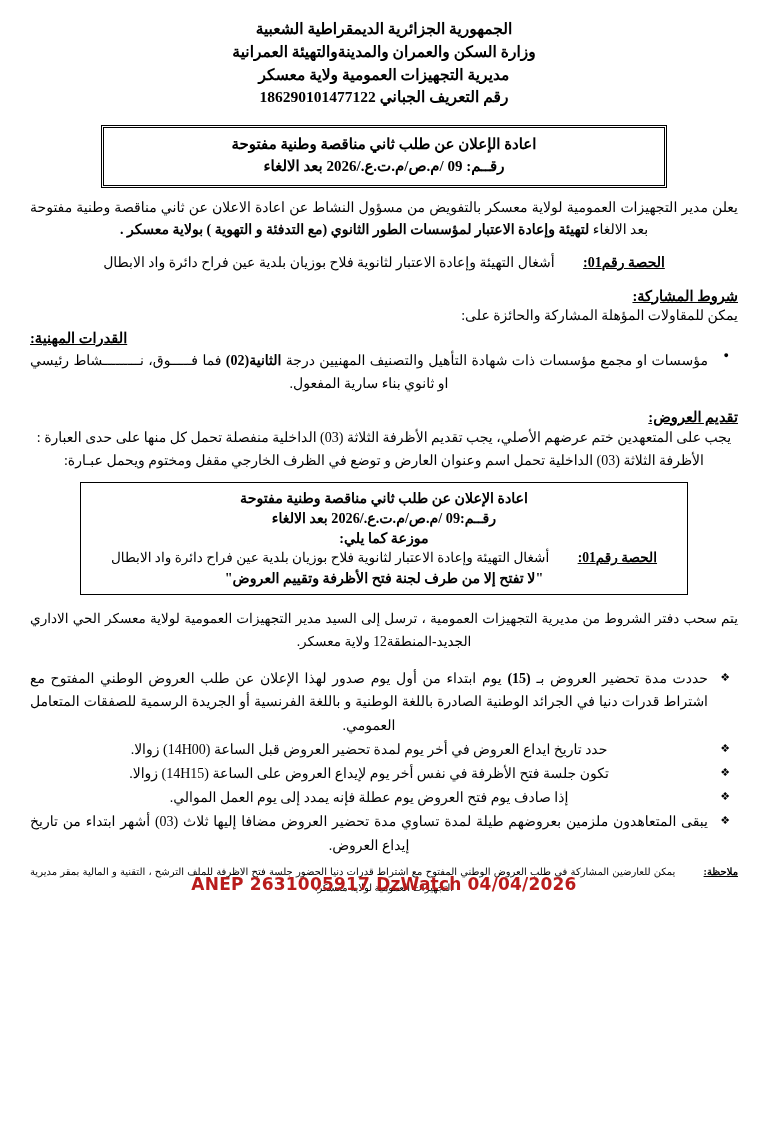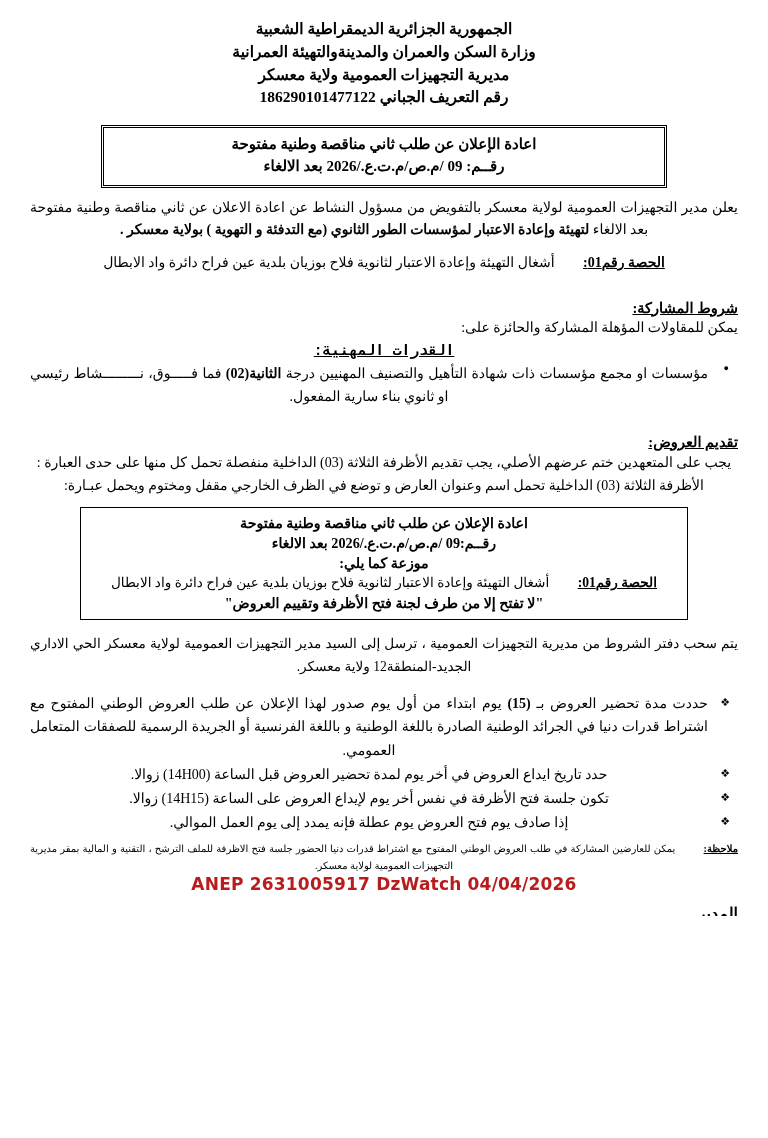--- a/index.html
+++ b/index.html
@@ -85,21 +85,21 @@
 
   .block { margin-top: 9px; }
 
   .heading {
     font-weight: bold;
     font-size: 14.6px;
     text-decoration: underline;
     display: inline-block;
     margin: 0;
   }
-  .heading-row { margin-top: 24px; }
+  .heading-row { margin-top: 12px; }
   .sub-line { font-size: 14px; line-height: 1.6; }
 
   ul.dot-list, ul.diamond-list {
     margin: 2px 0 0 0;
     padding: 0 26px 0 0;
     list-style: none;
   }
   ul.dot-list li, ul.diamond-list li {
     position: relative;
     font-size: 14px;
@@ -184,21 +184,21 @@
 
   <div style="margin-top:10px;">
     <p class="para" style="text-align:center;"><span class="b u">الحصة رقم01:</span><span> أشغال التهيئة وإعادة الاعتبار لثانوية فلاح بوزيان بلدية عين فراح دائرة واد الابطال</span></p>
   </div>
 
   <div class="heading-row">
     <div style="text-align:right;">
       <span class="heading">شروط المشاركة:</span>
     </div>
     <div class="sub-line" style="text-align:right;">يمكن للمقاولات المؤهلة المشاركة والحائزة على:</div>
-    <div style="text-align:center;margin-top:2px;font-family:Liberation Mono, monospace;">
+    <div style="text-align:left;margin-top:2px;">
       <span class="heading">القدرات المهنية:</span>
     </div>
     <ul class="dot-list">
       <li><span>مؤسسات او مجمع مؤسسات ذات شهادة التأهيل والتصنيف المهنيين درجة </span><span class="b">الثانية(02)</span><span> فما فـــــوق، نـــــــــشاط رئيسي او ثانوي بناء سارية المفعول.</span></li>
     </ul>
   </div>
 
   <div class="heading-row">
     <div style="text-align:right;">
       <span class="heading">تقديم العروض:</span>
@@ -215,20 +215,21 @@
     <div class="ln">"لا تفتح إلا من طرف لجنة فتح الأظرفة وتقييم العروض"</div>
   </div>
 
   <p class="tail-para">يتم سحب دفتر الشروط من مديرية التجهيزات العمومية ، ترسل إلى السيد مدير التجهيزات العمومية لولاية معسكر الحي الاداري الجديد-المنطقة12 ولاية معسكر.</p>
 
   <ul class="diamond-list">
     <li><span>حددت مدة تحضير العروض بـ </span><span class="b">(15)</span><span> يوم ابتداء من أول يوم صدور لهذا الإعلان عن طلب العروض الوطني المفتوح مع اشتراط قدرات دنيا في الجرائد الوطنية الصادرة باللغة الوطنية و باللغة الفرنسية أو الجريدة الرسمية للصفقات المتعامل العمومي.</span></li>
     <li><span>حدد تاريخ ايداع العروض في أخر يوم لمدة تحضير العروض قبل الساعة (14H00) زوالا.</span></li>
     <li><span>تكون جلسة فتح الأظرفة في نفس أخر يوم لإيداع العروض على الساعة (14H15) زوالا.</span></li>
     <li><span>إذا صادف يوم فتح العروض يوم عطلة فإنه يمدد إلى يوم العمل الموالي.</span></li>
+    <li><span>يبقى المتعاهدون ملزمين بعروضهم طيلة لمدة تساوي مدة تحضير العروض مضافا إليها ثلاث (03) أشهر ابتداء من تاريخ إيداع العروض.</span></li>
   </ul>
 
   <p class="note-para"><span class="b u">ملاحظة:</span><span> يمكن للعارضين المشاركة في طلب العروض الوطني المفتوح مع اشتراط قدرات دنيا الحضور جلسة فتح الاظرفة للملف الترشح ، التقنية و المالية بمقر مديرية التجهيزات العمومية لولاية معسكر.</span></p>
 
   <div style="text-align:right;">
     <span class="signature">المدير</span>
   </div>
 
   <div class="footer" style="color: #b91c1c;">ANEP 2631005917 DzWatch 04/04/2026</div>
 

